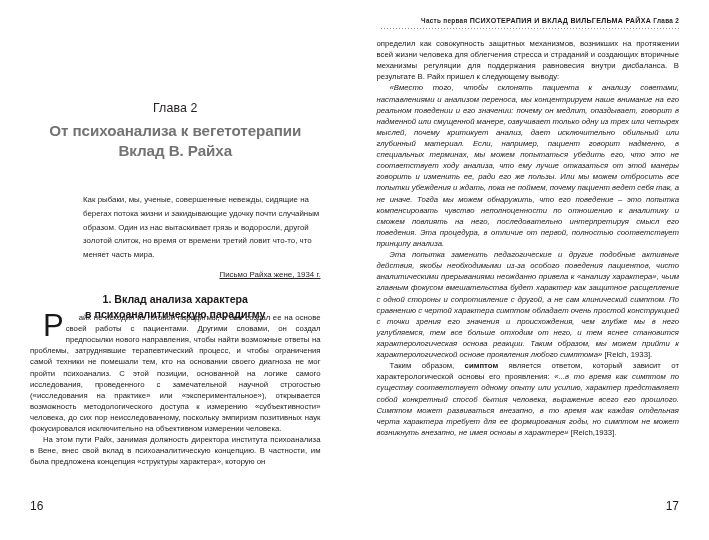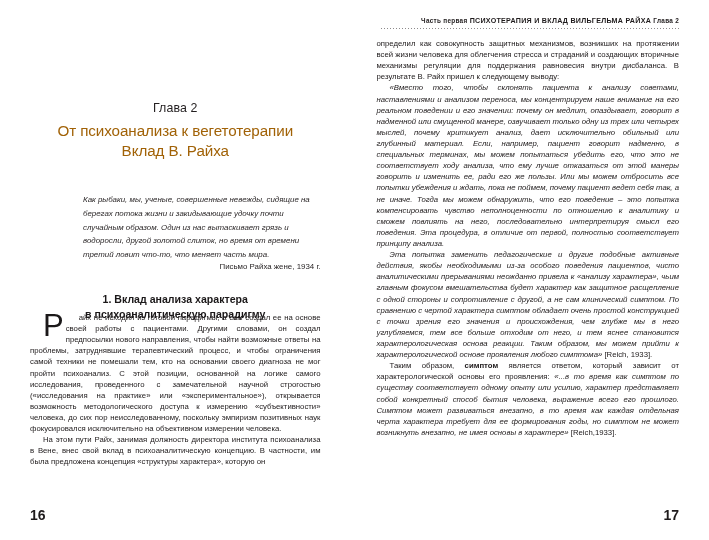--- a/index.html
+++ b/index.html
@@ -67,46 +67,46 @@
   }
   .chapter-kicker {
     font-size: 12.4px;
     font-weight: normal;
     letter-spacing: 0.01em;
     color: #231f20;
     margin-bottom: 6px;
   }
   .chapter-title {
     font-size: 15.2px;
-    font-weight: normal;
+    font-weight: bold;
     line-height: 1.32;
     letter-spacing: -0.005em;
-    color: #a16207;
+    color: #737373;
   }
 
   
   .epigraph {
     position: absolute;
     top: 193px;
     left: 83px;
     right: 34px;
   }
   .epigraph p {
     margin: 0;
     font-size: 7.9px;
-    font-style: italic;
     line-height: 1.74;
     color: #2a2627;
     text-align: left;
   }
   .epigraph-source {
-    margin-top: 0;
+    margin-top: 8px;
     text-align: right;
     font-size: 7.9px;
     color: #2a2627;
+    text-decoration: underline;
   }
 
   
   .section-heading {
     position: absolute;
     top: 292px;
     left: 30px;
     right: 34px;
     text-align: center;
     font-size: 10.6px;
@@ -150,23 +150,23 @@
     line-height: 0.84;
     font-weight: normal;
     padding: 1px 2px 0 0;
     color: #1b1819;
   }
   strong.em { font-weight: bold; font-style: normal; }
 
   
   .folio {
     position: absolute;
-    bottom: 17px;
-    font-size: 14px;
-    font-weight: bold;
+    bottom: 27px;
+    font-size: 12px;
+    font-weight: normal;
     color: #1f1b1c;
   }
   .folio-left  { left: 30px; }
   .folio-right { right: 30px; text-align: center; }
 </style>
 </head>
 <body>
 
 <div class="spread">
 

